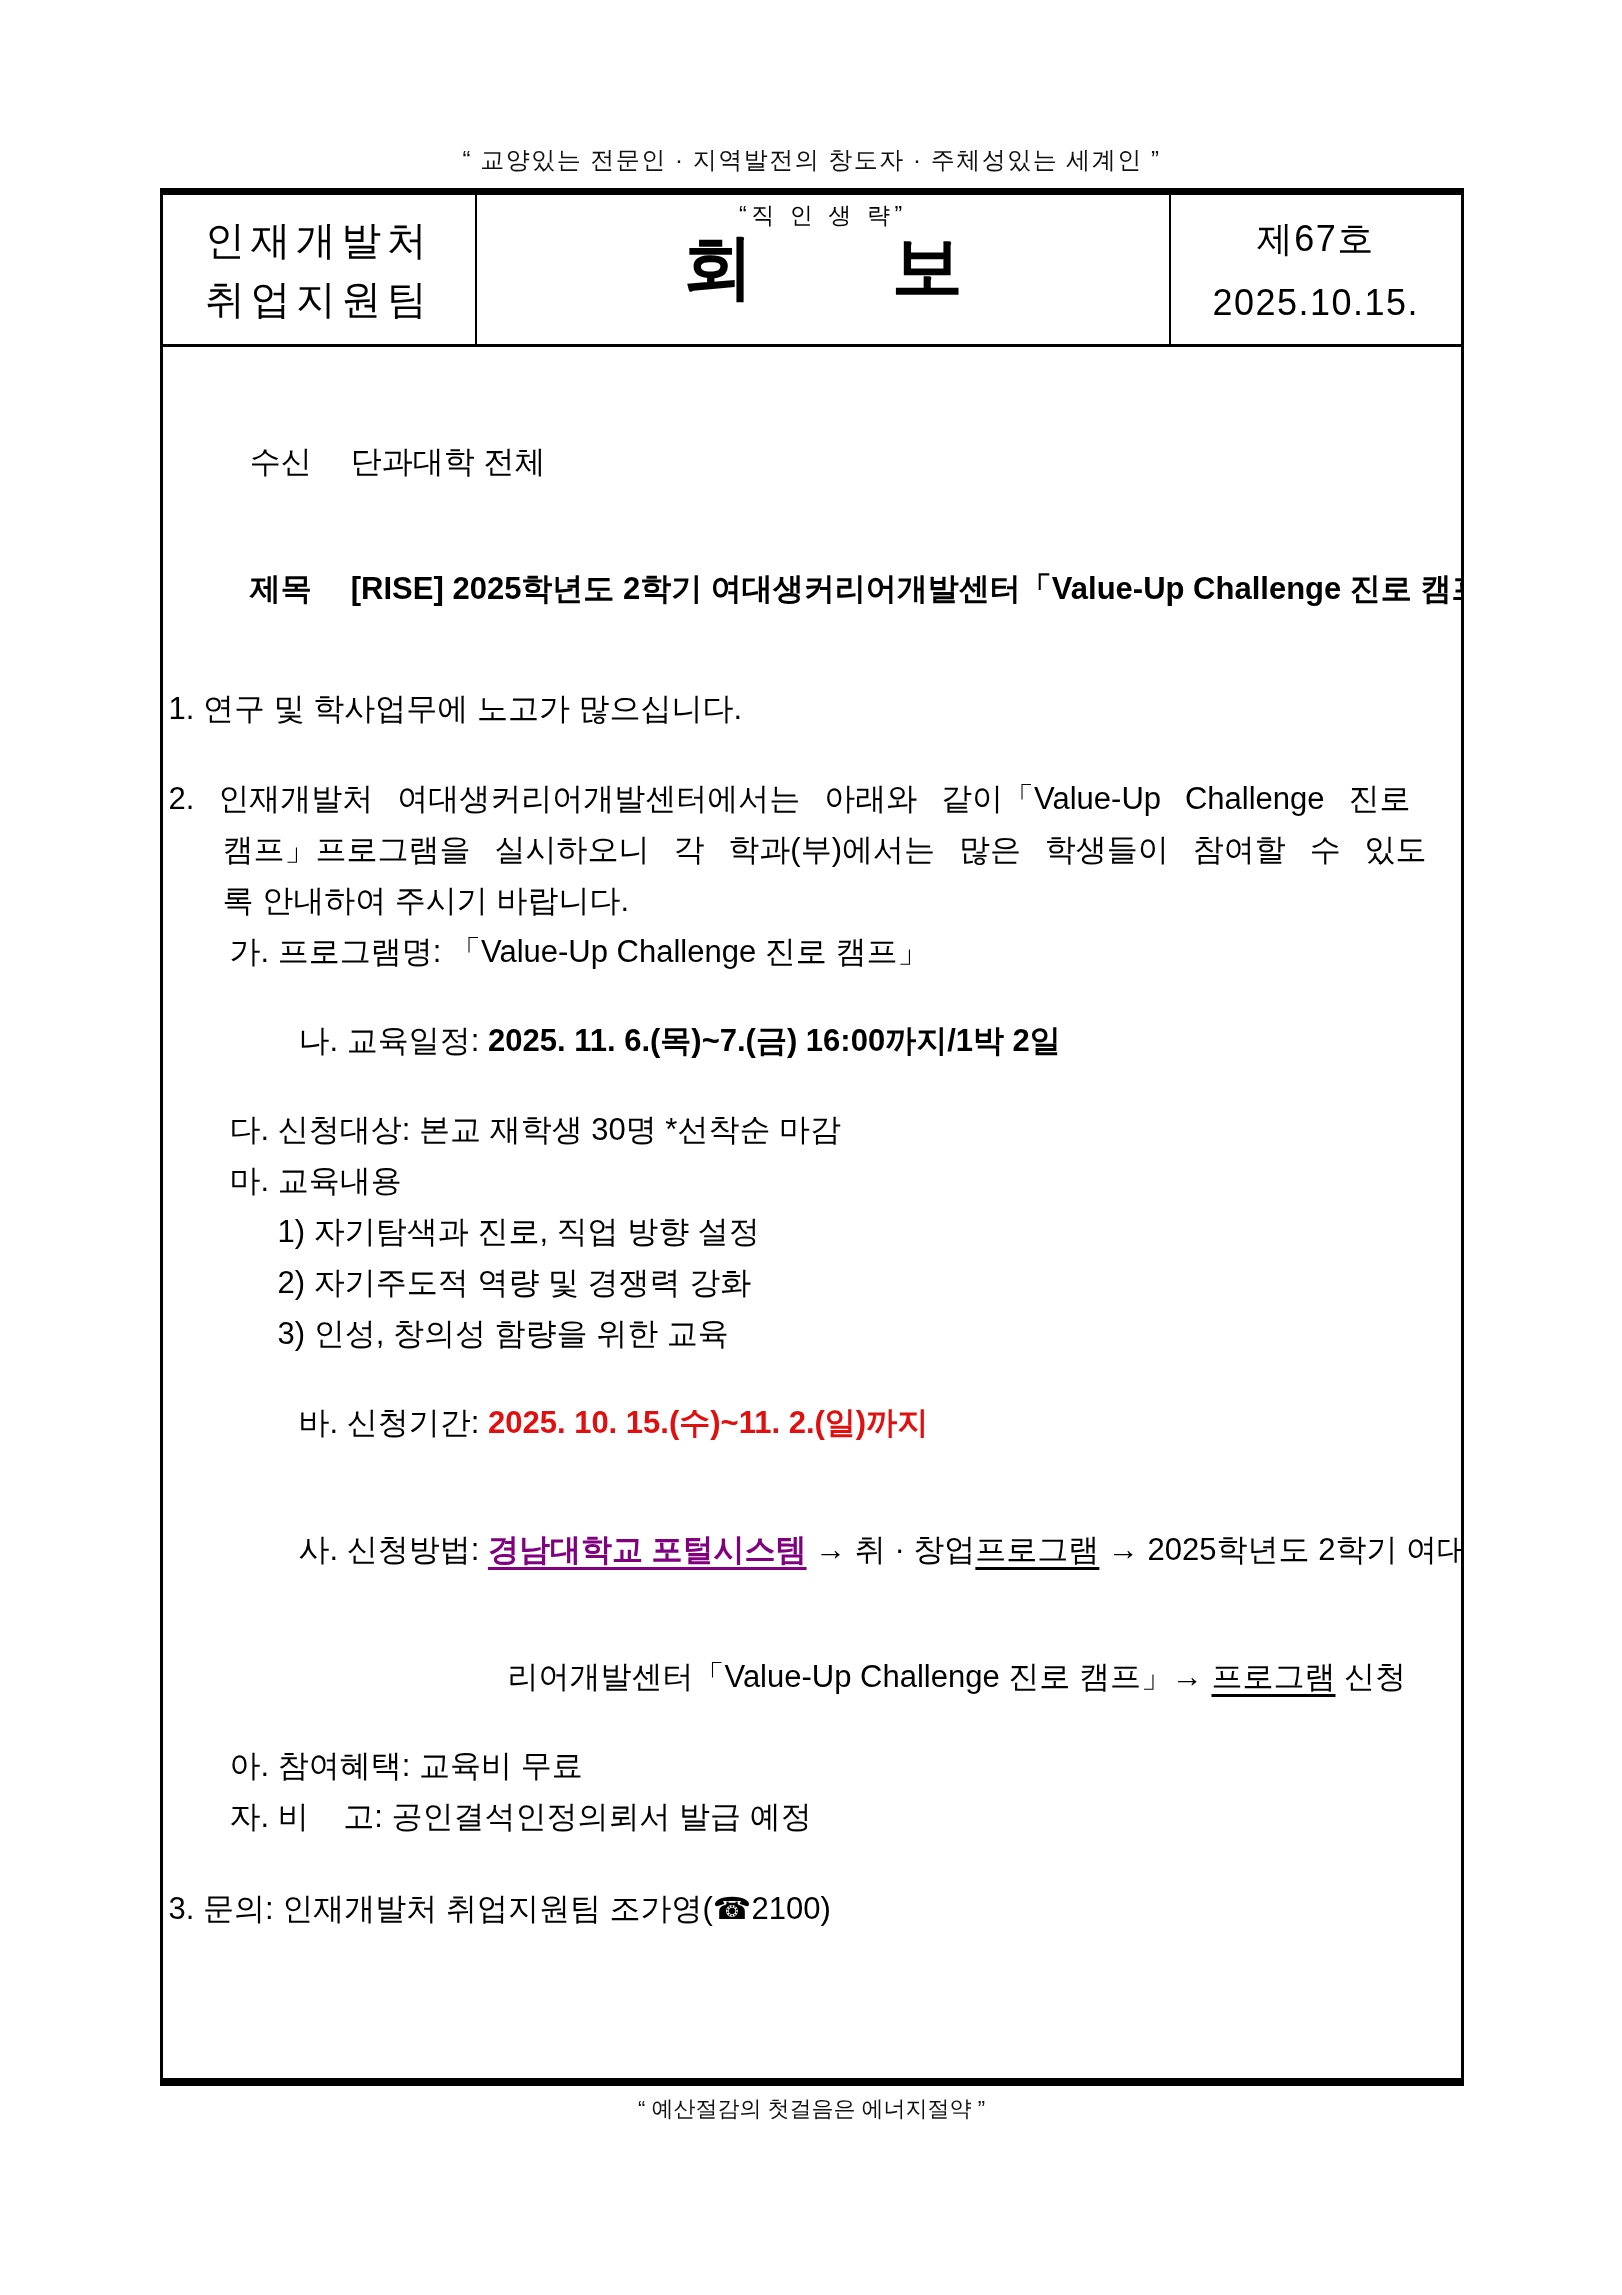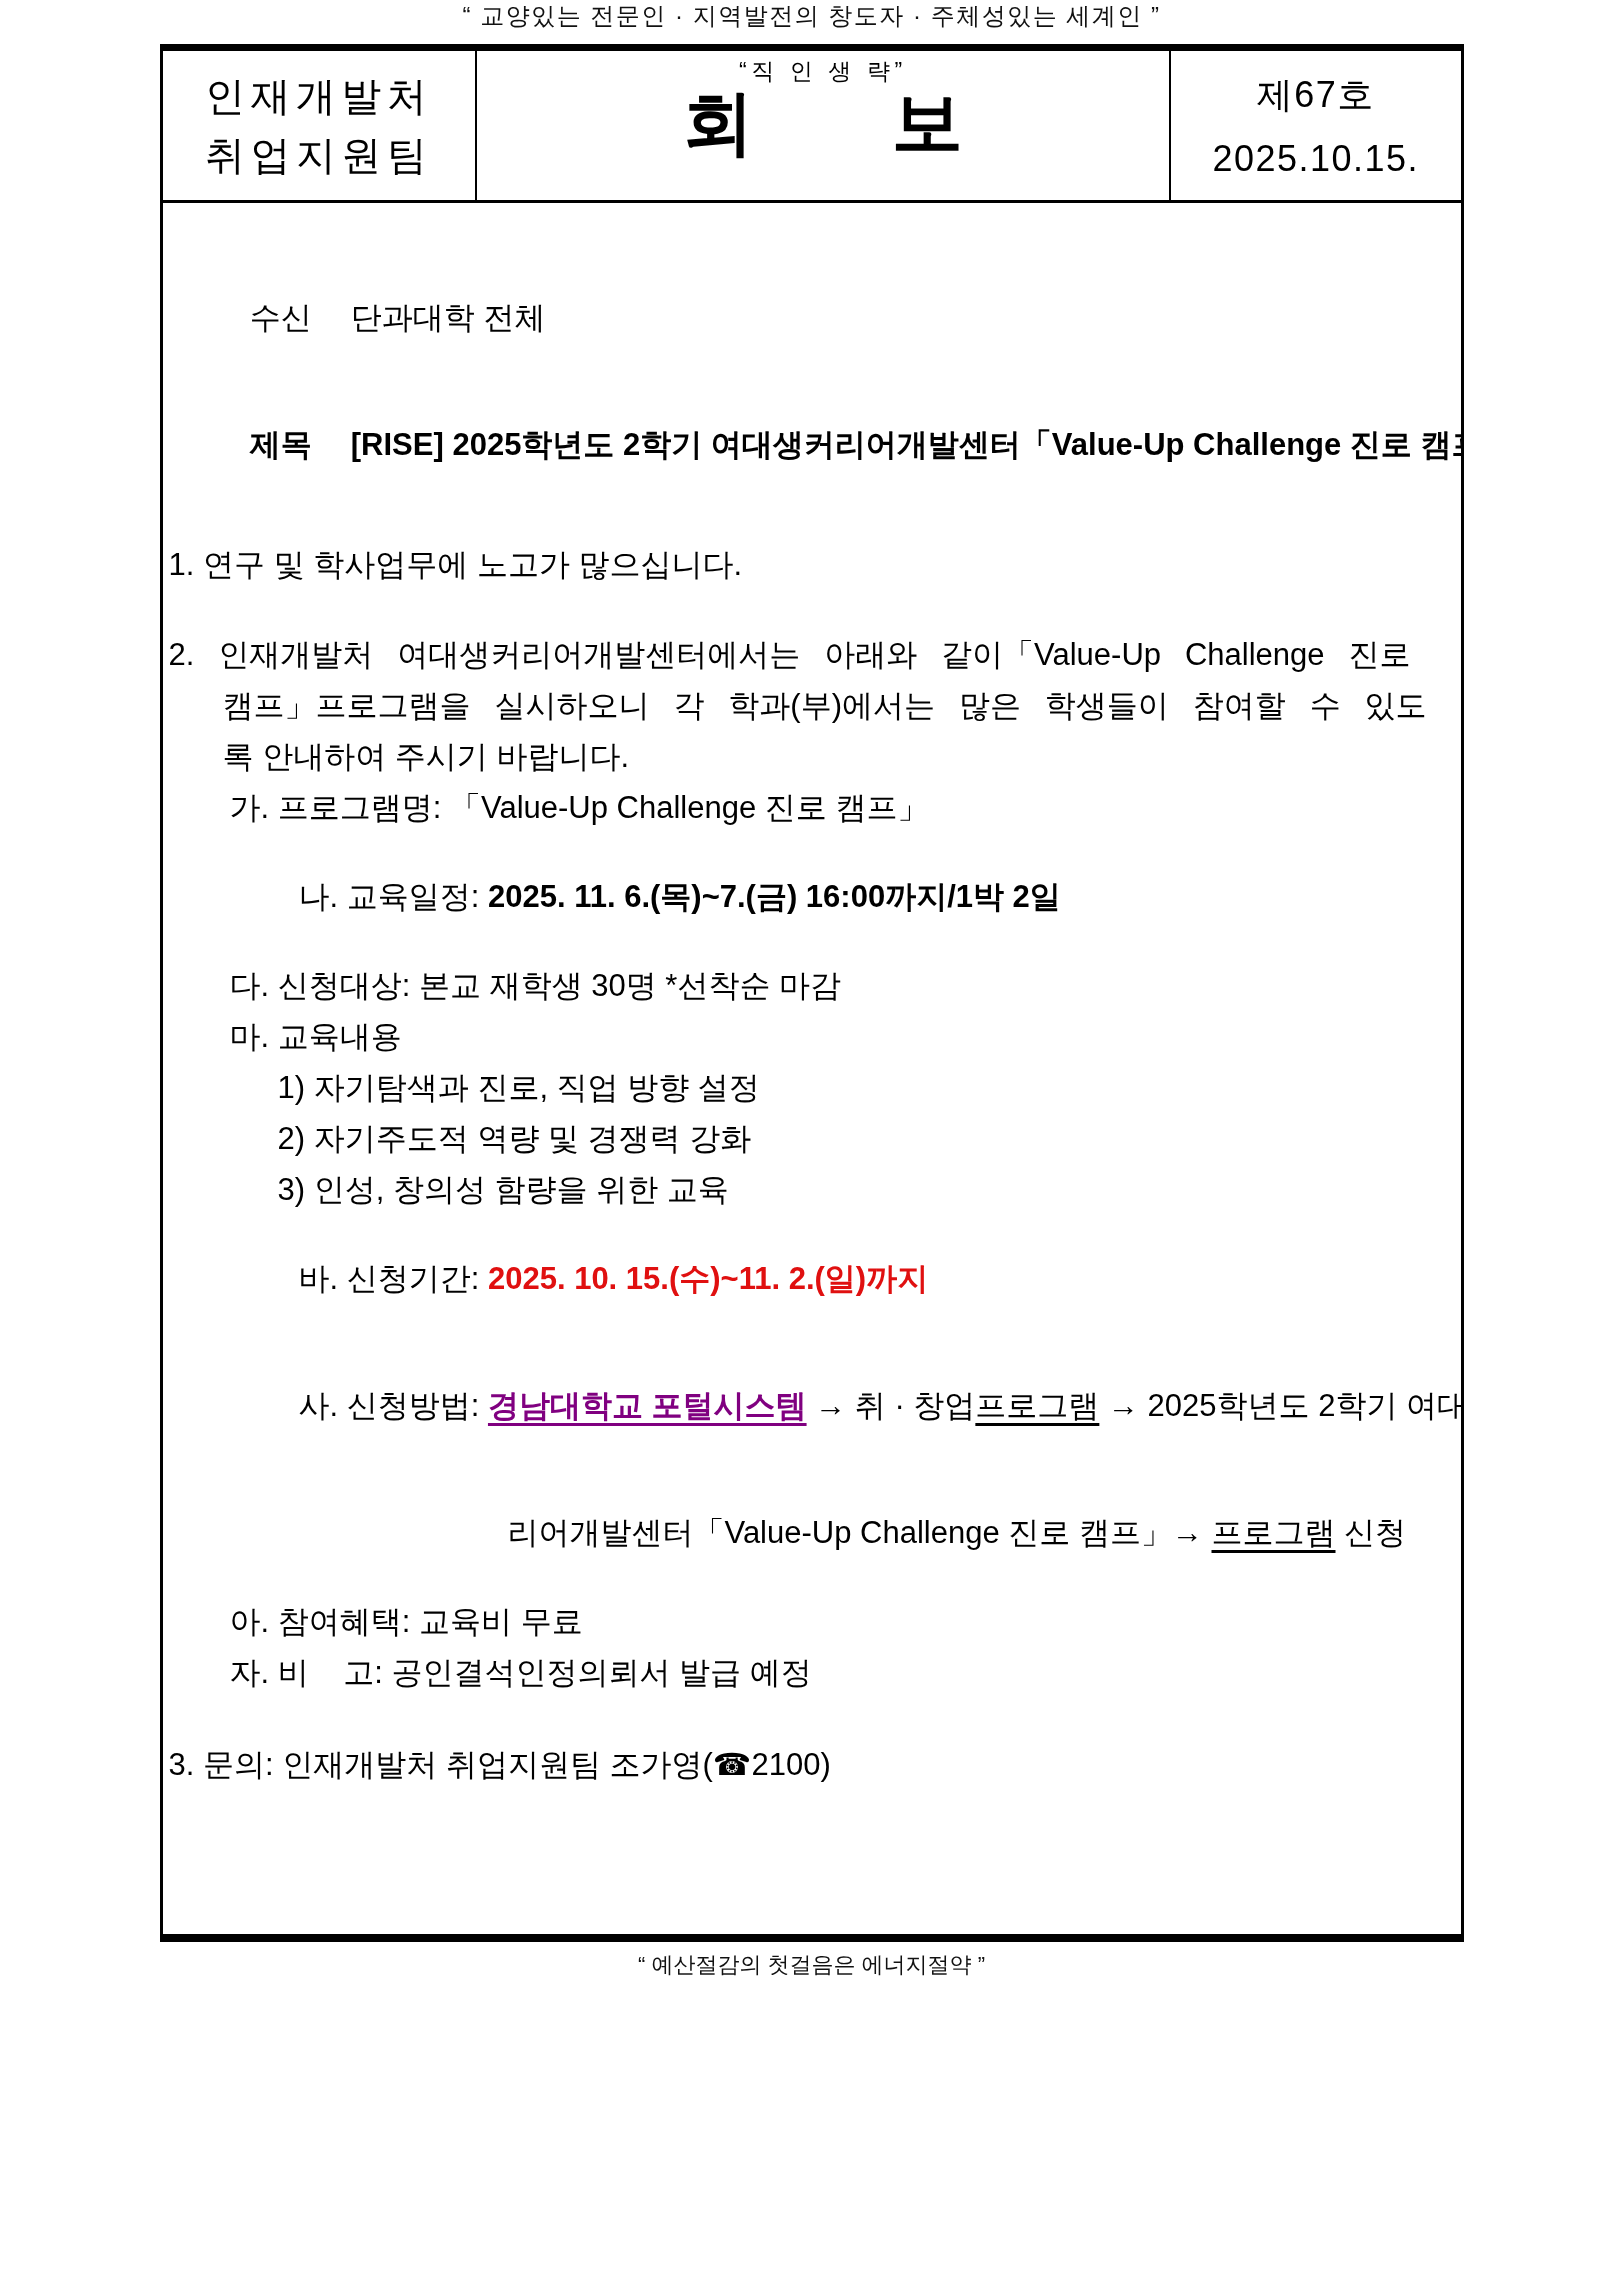--- a/index.html
+++ b/index.html
@@ -3,21 +3,21 @@
 <meta charset="utf-8">
 <style>
   * { margin:0; padding:0; box-sizing:border-box; }
   html,body { background:#ffffff; }
   body {
     width:1623px; height:2295px;
     font-family:"Liberation Sans","DejaVu Sans",sans-serif;
     color:#000; overflow:hidden; position:relative;
   }
   .motto-top {
-    text-align:center;
+    padding-top:144px; text-align:center;
     font-size:24px; letter-spacing:1.5px; color:#111;
   }
   .doc-table {
     width:1304px; margin:12.3px auto 0;
     border:3.1px solid #000; border-top-width:7px; border-bottom-width:8.4px;
     background:#fff;
   }
   
   .header-row { display:flex; height:152px; border-bottom:3.1px solid #000; }
   .cell-dept {

